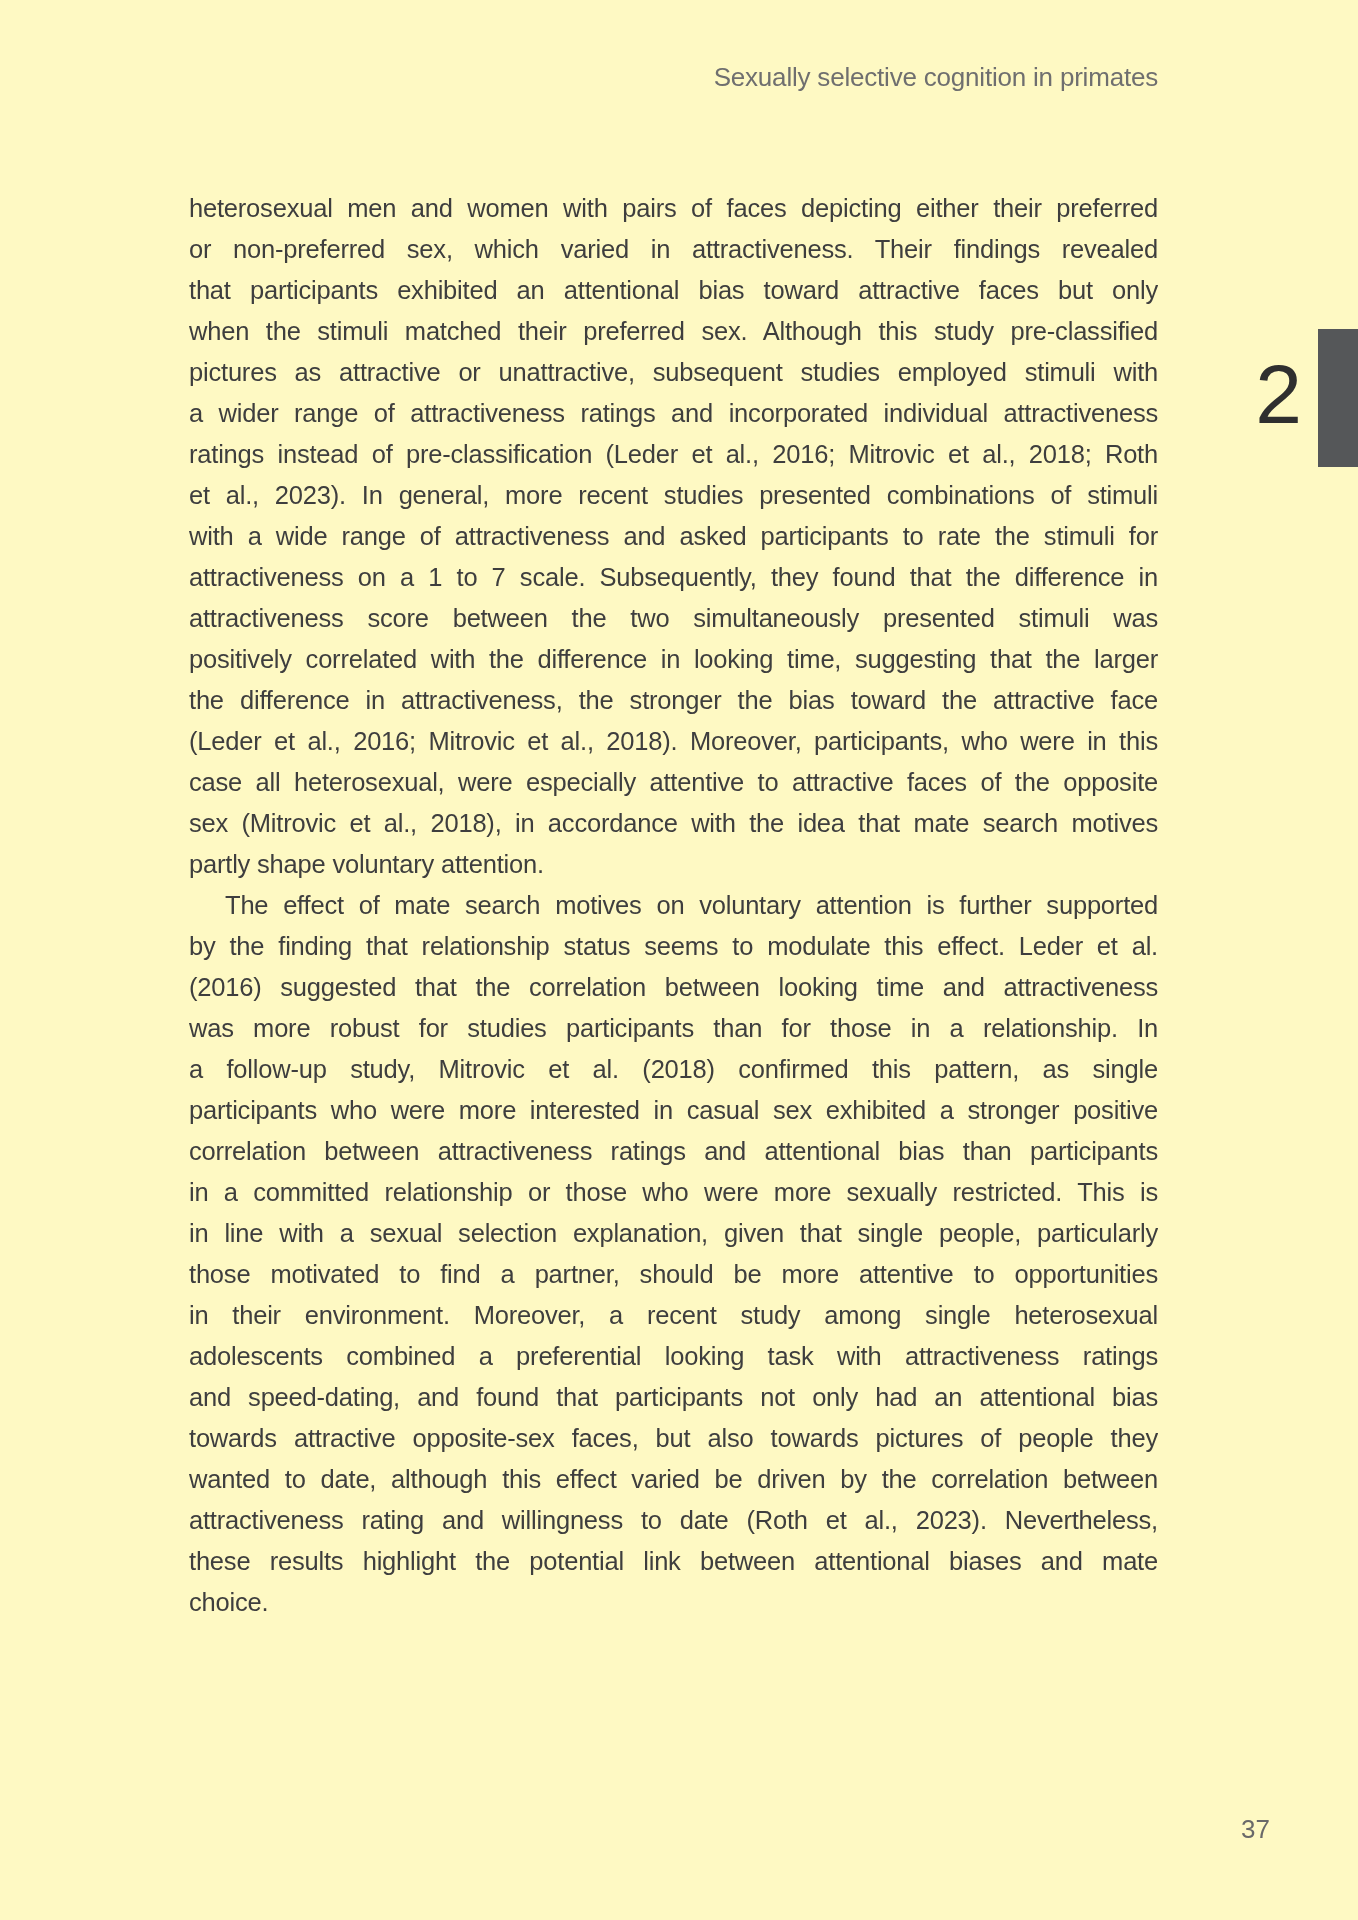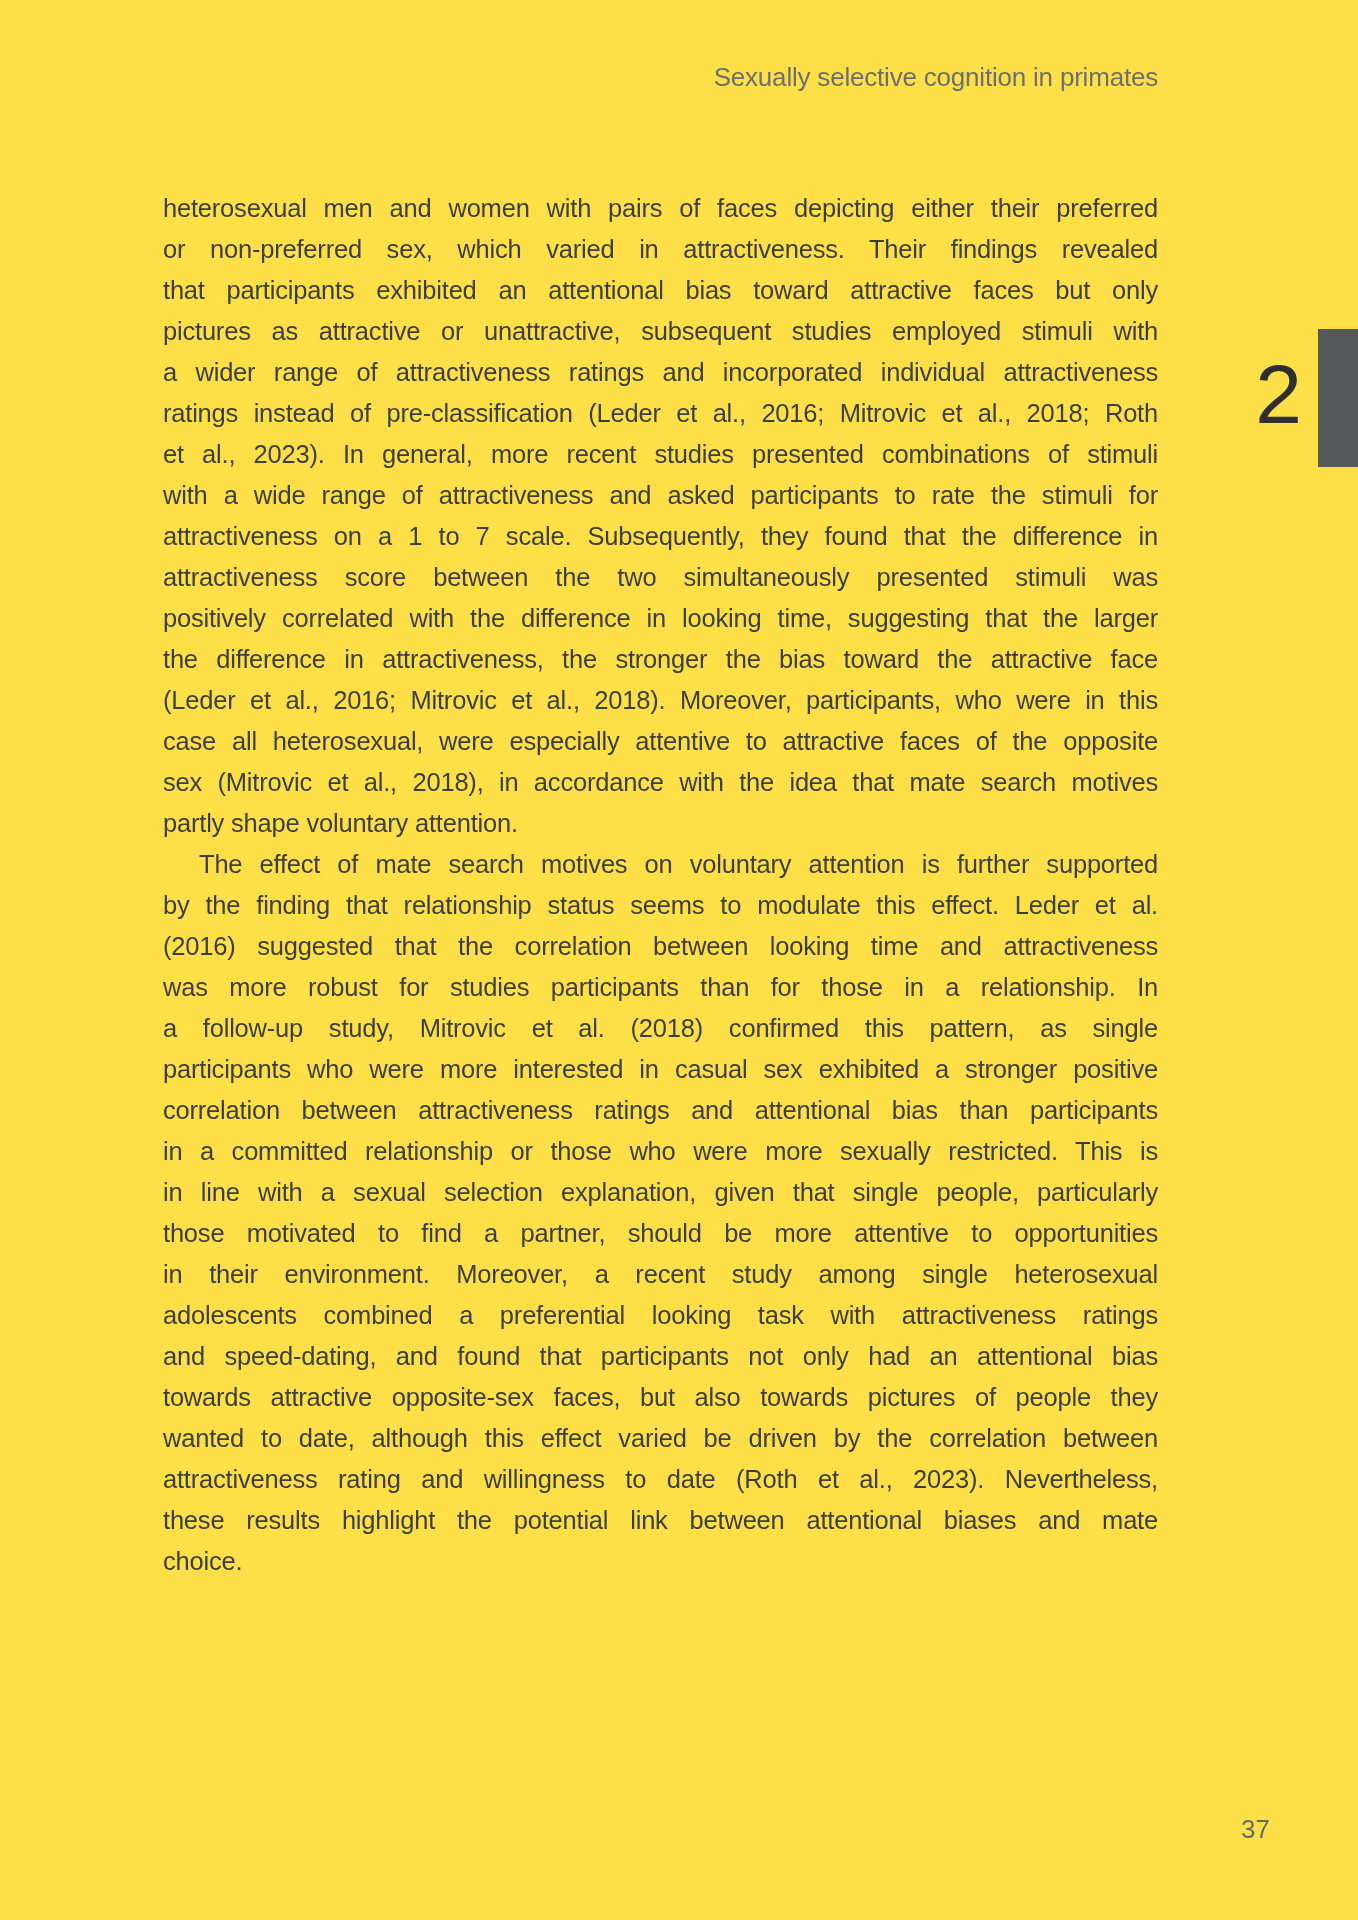--- a/index.html
+++ b/index.html
@@ -4,21 +4,21 @@
 <style>
   html, body {
     margin: 0;
     padding: 0;
     background: #ffffff;
   }
   .page {
     position: relative;
     width: 1358px;
     height: 1920px;
-    background: #fde047;
+    background: #fef9c3;
     overflow: hidden;
     font-family: "Liberation Sans", sans-serif;
   }
   .running-header {
     position: absolute;
     top: 60px;
     right: 200px;
     font-size: 26px;
     line-height: 34px;
     color: #6f6f6f;
@@ -51,20 +51,21 @@
     font-size: 25.5px;
     letter-spacing: -0.2px;
   }
   .line {
     height: 41px;
     line-height: 41px;
     text-align: justify;
     text-align-last: justify;
     overflow: hidden;
     white-space: nowrap;
+    margin-left: 26px;
   }
   .line.final {
     text-align: right;
     text-align-last: left;
   }
   .line.indent {
     padding-left: 36px;
   }
   .page-number {
     position: absolute;
@@ -83,20 +84,21 @@
   <div class="running-header">Sexually selective cognition in primates</div>
 
   <div class="chapter-tab"></div>
 
   <div class="chapter-number">2</div>
 
   <div class="body-text" id="body-text">
       <div class="line">heterosexual men and women with pairs of faces depicting either their preferred</div>
       <div class="line">or non-preferred sex, which varied in attractiveness. Their findings revealed</div>
       <div class="line">that participants exhibited an attentional bias toward attractive faces but only</div>
+      <div class="line">when the stimuli matched their preferred sex. Although this study pre-classified</div>
       <div class="line">pictures as attractive or unattractive, subsequent studies employed stimuli with</div>
       <div class="line">a wider range of attractiveness ratings and incorporated individual attractiveness</div>
       <div class="line">ratings instead of pre-classification (Leder et al., 2016; Mitrovic et al., 2018; Roth</div>
       <div class="line">et al., 2023). In general, more recent studies presented combinations of stimuli</div>
       <div class="line">with a wide range of attractiveness and asked participants to rate the stimuli for</div>
       <div class="line">attractiveness on a 1 to 7 scale. Subsequently, they found that the difference in</div>
       <div class="line">attractiveness score between the two simultaneously presented stimuli was</div>
       <div class="line">positively correlated with the difference in looking time, suggesting that the larger</div>
       <div class="line">the difference in attractiveness, the stronger the bias toward the attractive face</div>
       <div class="line">(Leder et al., 2016; Mitrovic et al., 2018). Moreover, participants, who were in this</div>

